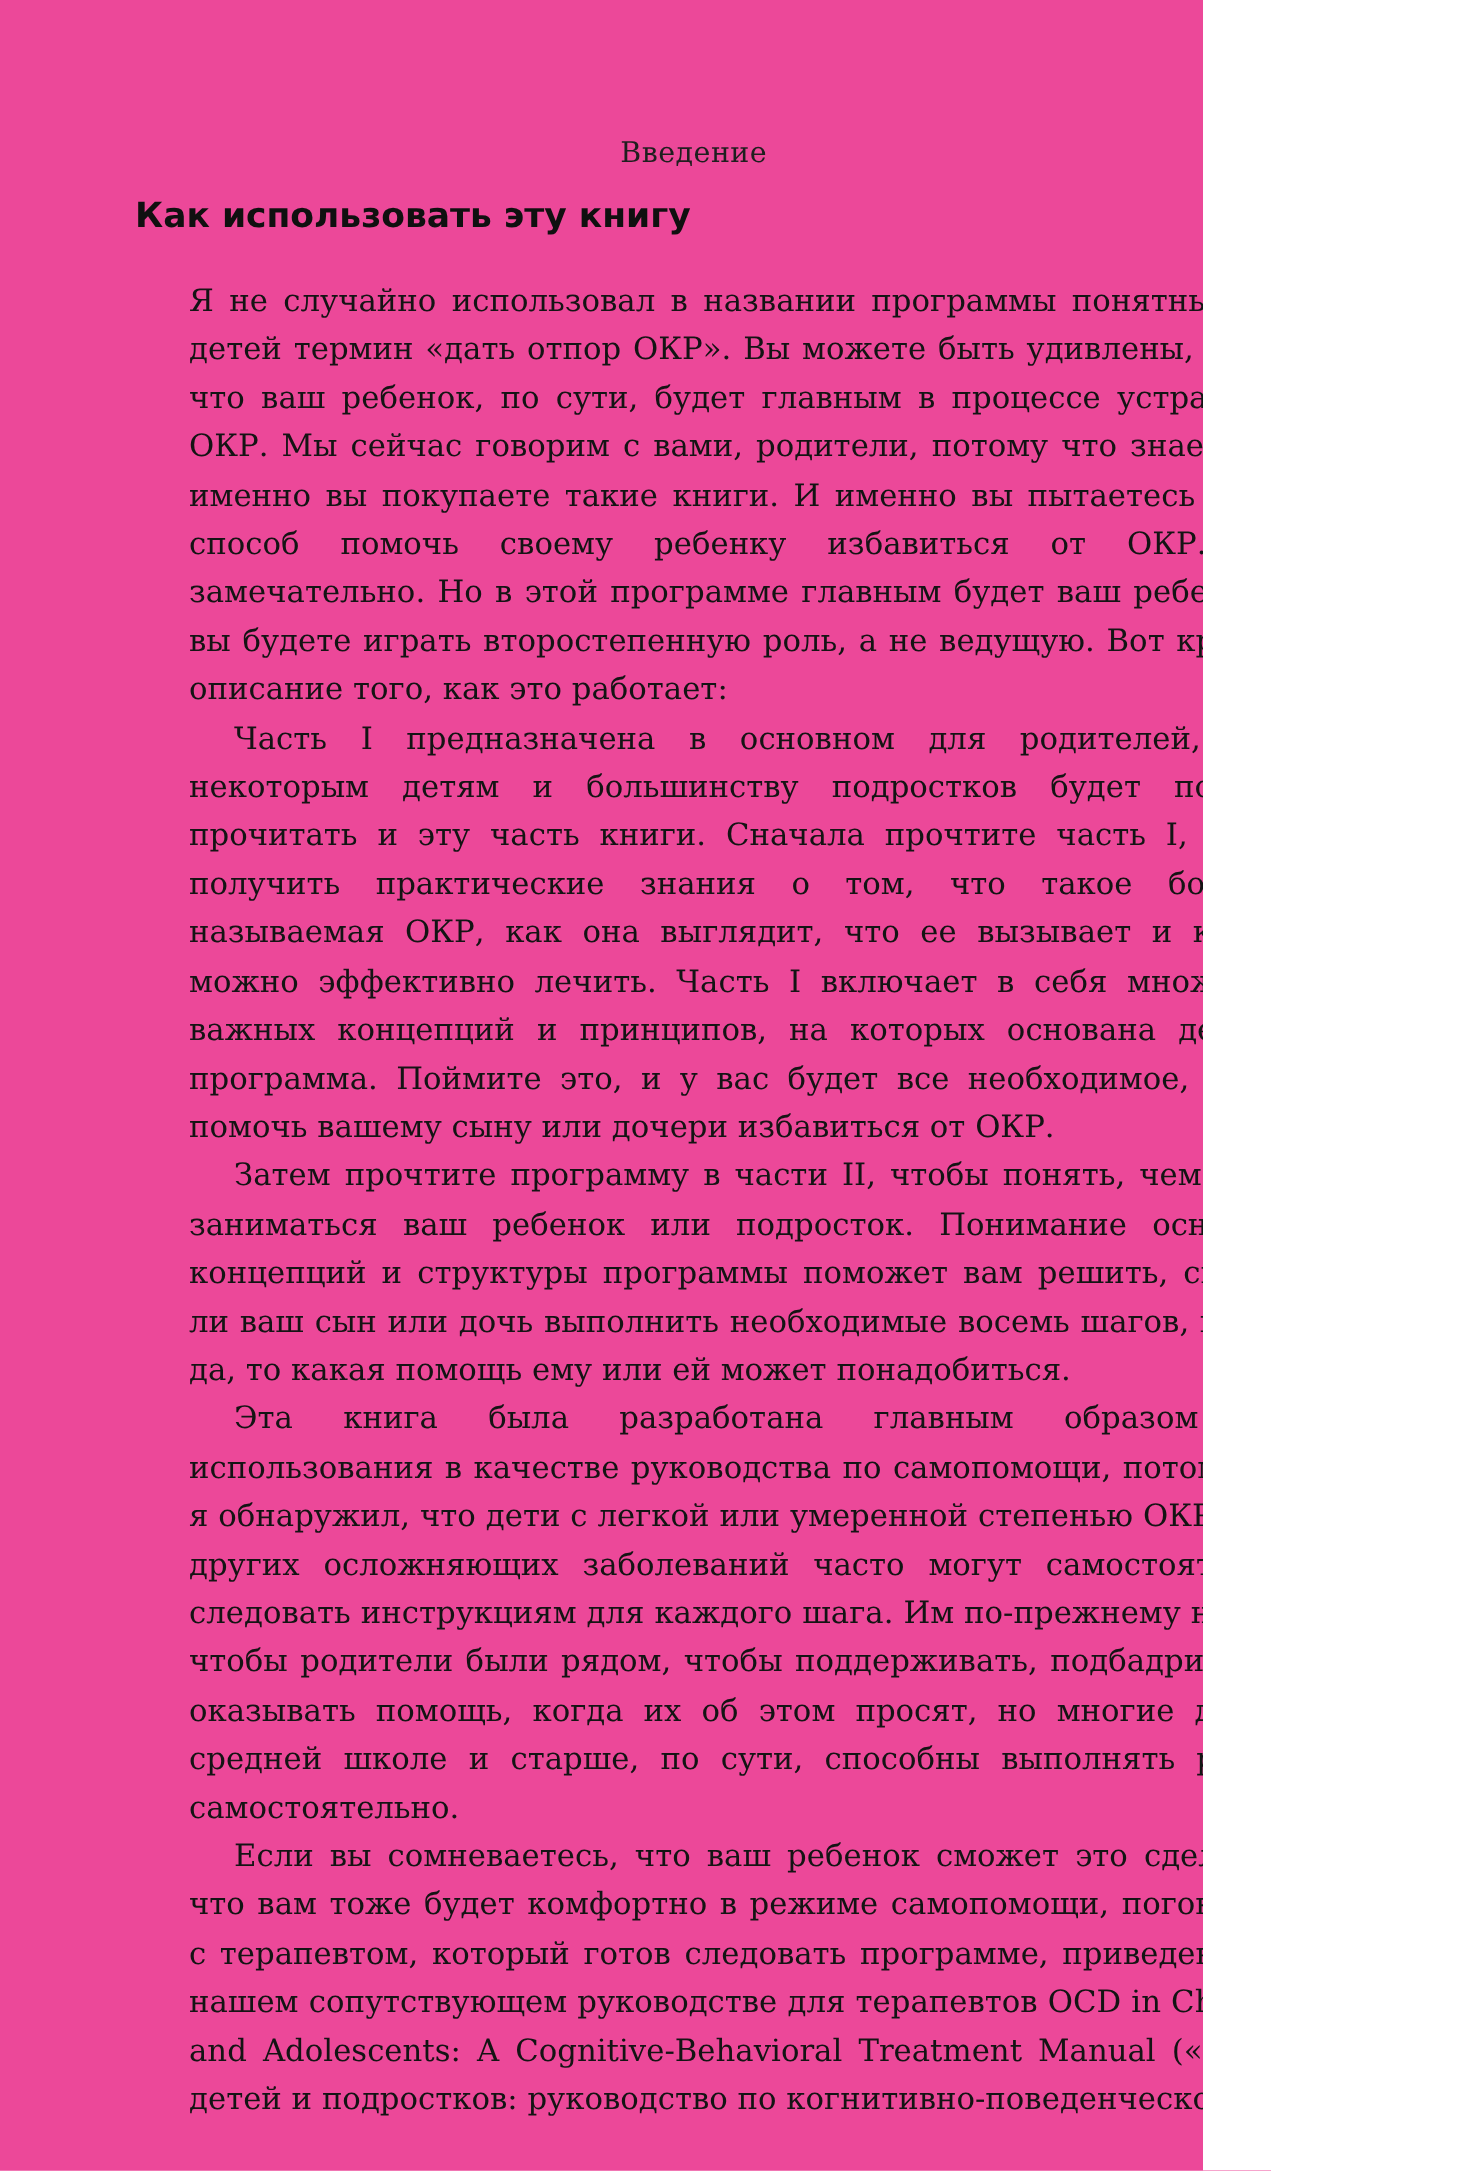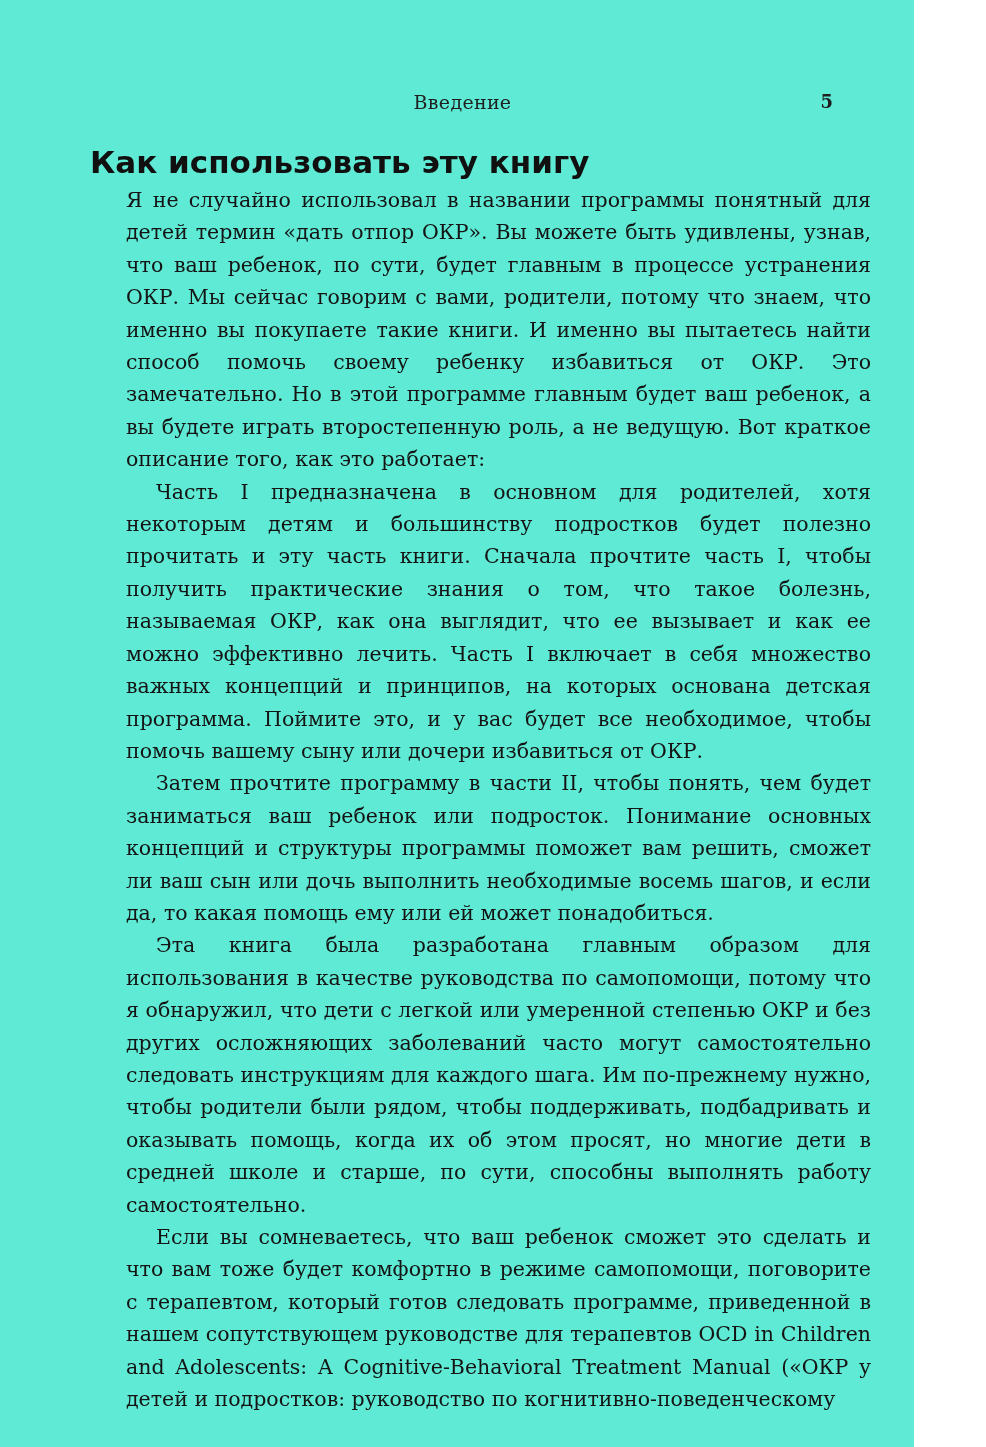--- a/index.html
+++ b/index.html
@@ -1,23 +1,23 @@
 <!DOCTYPE html>
 <html><head>
 <meta charset="utf-8">
 <style>
   * { box-sizing: border-box; }
   html, body { margin: 0; padding: 0; }
   body { background: #ffffff; }
 
   .page {
     position: relative;
-    width: 914px;
+    width: 802px;
     height: 1447px;
-    background: #5eead4;
+    background: #ec4899;
     overflow: hidden;
   }
 
   .running-header {
     position: absolute;
     top: 91px;
     left: 90px;
     width: 745px;
     font-family: "DejaVu Serif", "Liberation Serif", serif;
     font-size: 19px;
@@ -31,27 +31,27 @@
   .page-number {
     position: absolute;
     right: 2px;
     top: 0;
     font-weight: bold;
     font-size: 18px;
   }
 
   .section-heading {
     position: absolute;
-    top: 144px;
+    top: 131px;
     left: 90px;
     width: 745px;
     margin: 0;
     font-family: "DejaVu Sans", "Liberation Sans", sans-serif;
     font-weight: bold;
-    font-size: 31px;
+    font-size: 23px;
     color: #101010;
   }
 
   .body-text {
     position: absolute;
     top: 184px;
     left: 90px;
     width: 745px;
     font-family: "DejaVu Serif", "Liberation Serif", serif;
     font-size: 20.5px;

